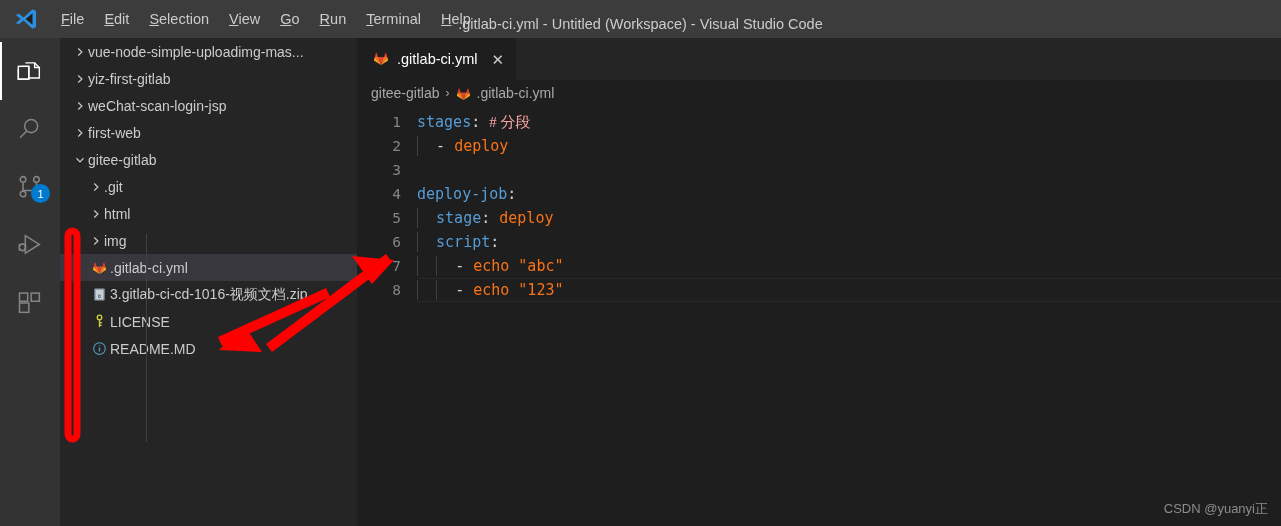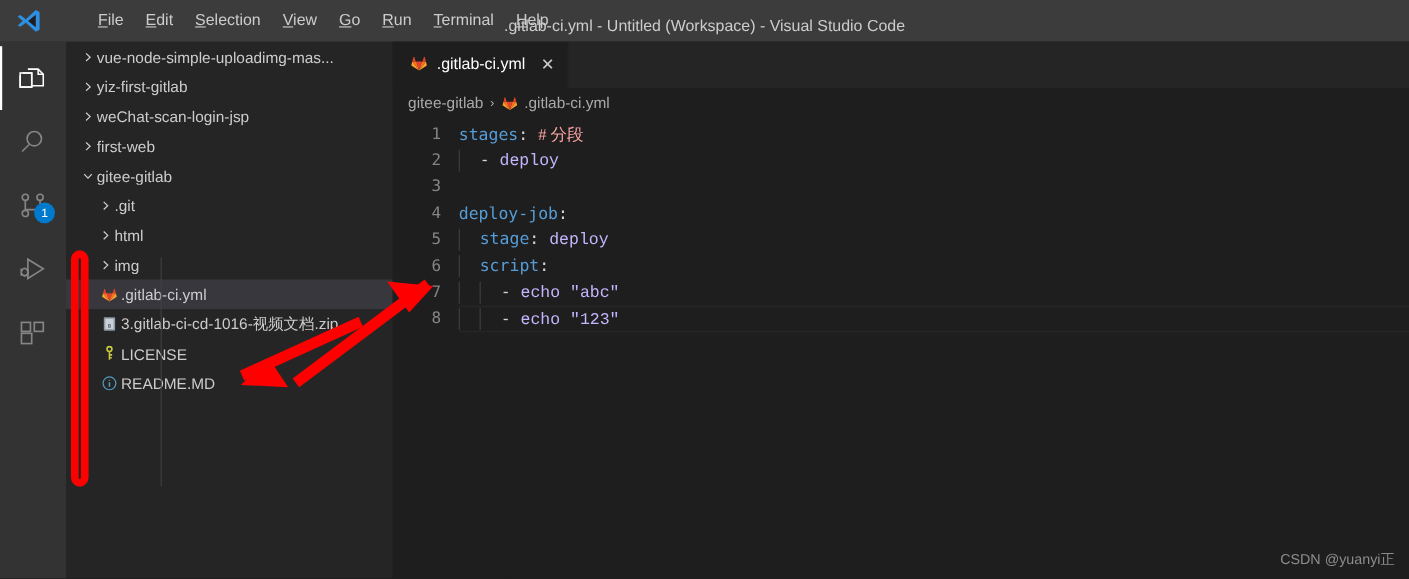--- a/index.html
+++ b/index.html
@@ -7,21 +7,21 @@
     width: 1281px; height: 526px;
     background: #1e1e1e;
     font-family: "Liberation Sans", sans-serif;
     overflow: hidden;
   }
   .app { position: relative; width: 1281px; height: 526px; background: #1e1e1e; }
 
   
   .titlebar {
     position: absolute; left: 0; top: 0; width: 1281px; height: 38px;
-    background: #3c3c3c; display: flex; align-items: center; gap: 28px;
+    background: #3c3c3c; display: flex; align-items: center;
   }
   .vscode-logo { width: 52px; display: flex; align-items: center; justify-content: center; }
   .vscode-logo svg { display: block; }
   .menu { display: flex; align-items: center; gap: 2px; }
   .menu-item {
     color: #cccccc; font-size: 14.5px; padding: 3px 9px; white-space: nowrap;
     line-height: 18px;
   }
   .menu-item u { text-decoration: underline; }
   .window-title {
@@ -118,21 +118,21 @@
     border-top: 1px solid #282828; border-bottom: 1px solid #282828;
     pointer-events: none;
   }
   .ind-guide {
     display: inline-block; width: 0; border-left: 1px solid #404040;
     height: 20px; vertical-align: middle; position: relative;
   }
   .k { color: #569cd6; }
   .p { color: #d4d4d4; }
   .cm { color: #fca5a5; font-family: Liberation Serif, serif; }
-  .s { color: #c4b5fd; font-family: Liberation Mono, monospace; }
+  .s { color: #f97316; }
   .d { color: #d4d4d4; }
 
   
   .anno { position: absolute; left: 0; top: 0; width: 1281px; height: 526px; pointer-events: none; }
 </style>
 </head>
 <body>
 
 <div class="app">
 

